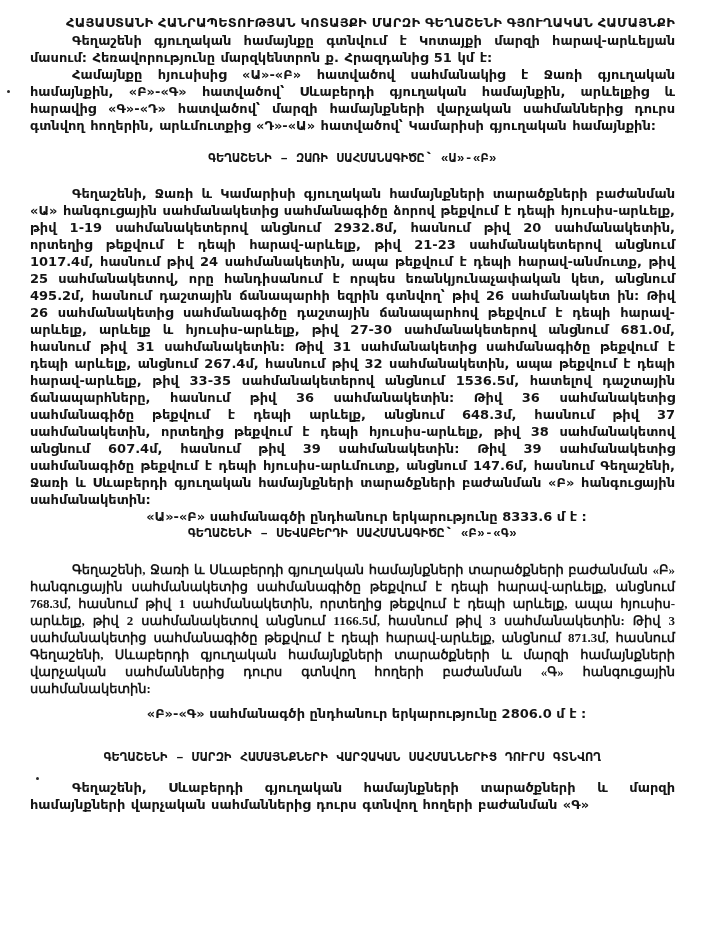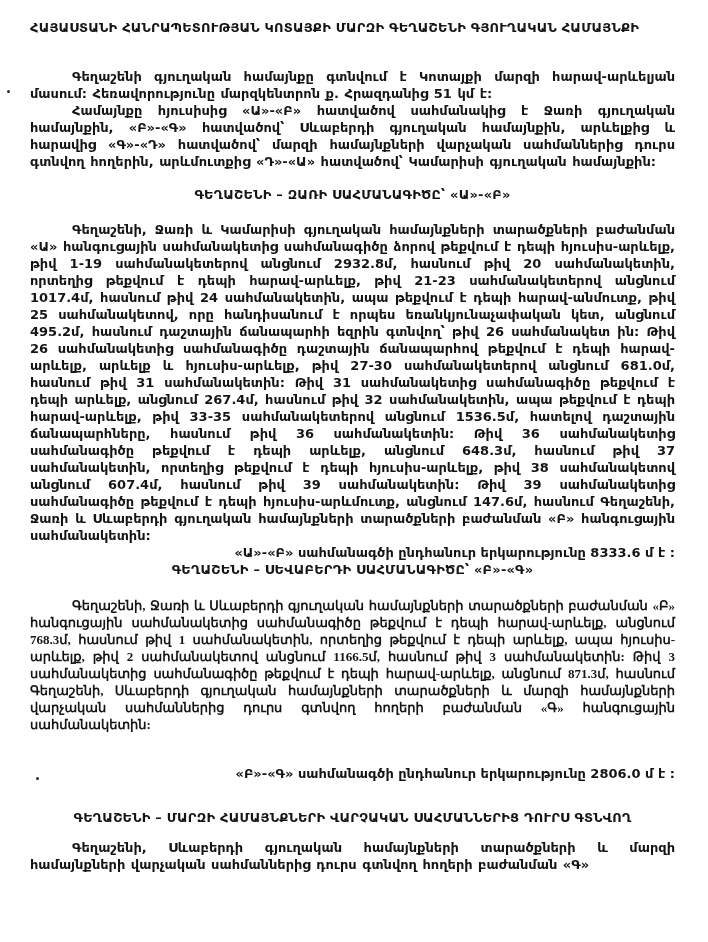--- a/index.html
+++ b/index.html
@@ -14,53 +14,53 @@
     background: #ffffff;
     color: #151515;
     font-family: "DejaVu Sans", "Liberation Sans", sans-serif;
     font-weight: bold;
     box-sizing: border-box;
     padding: 13px 33px 0 30px;
     overflow: hidden;
     -webkit-font-smoothing: none;
   }
   .doc-title {
-    margin-top: 5px;
-    text-align: left;
+    text-align: right;
     font-size: 13px;
     line-height: 19px;
     letter-spacing: 0.2px;
   }
   .para {
     margin: 0;
     font-size: 13px;
     line-height: 17px;
     text-align: justify;
     text-indent: 42px;
     word-spacing: 1px;
   }
-  .intro-p1 { margin-top: 31px; }
+  .intro-p1 { }
   .heading {
     margin: 0;
     text-align: center;
     font-size: 13px;
     line-height: 18px;
     letter-spacing: 0.2px;
+    font-family: Liberation Mono, monospace;
   }
   .heading-ab { margin-top: 16px; }
   .body-ab { margin-top: 17px; }
   .total-line {
     margin: 0;
     font-size: 13px;
     line-height: 17px;
-    text-align: right;
+    text-align: center;
     text-indent: 28px;
   }
   .body-bg { margin-top: 18px; font-family: Liberation Serif, serif; }
-  .total-bg { margin-top: 32px; }
+  .total-bg { margin-top: 8px; }
   .heading-gd { margin-top: 27px; }
   .body-gd { margin-top: 12px; }
   .scan-dot {
     position: absolute;
     width: 3px;
     height: 3px;
     background: #2a2a2a;
     border-radius: 50%;
   }
   .dot-1 { left: 7px;  top: 90px; }

